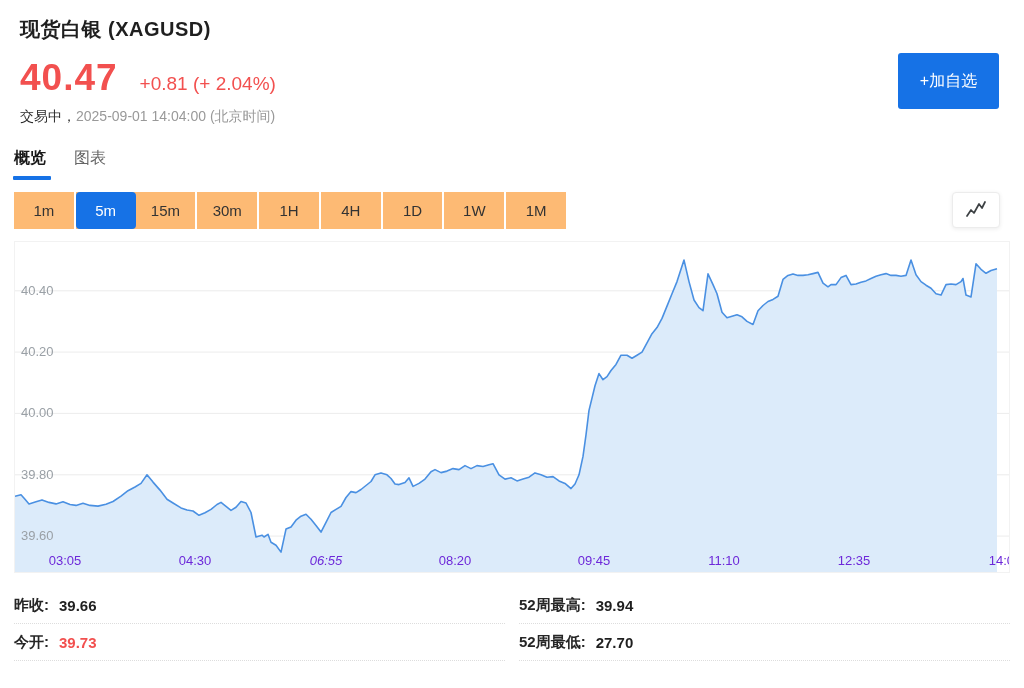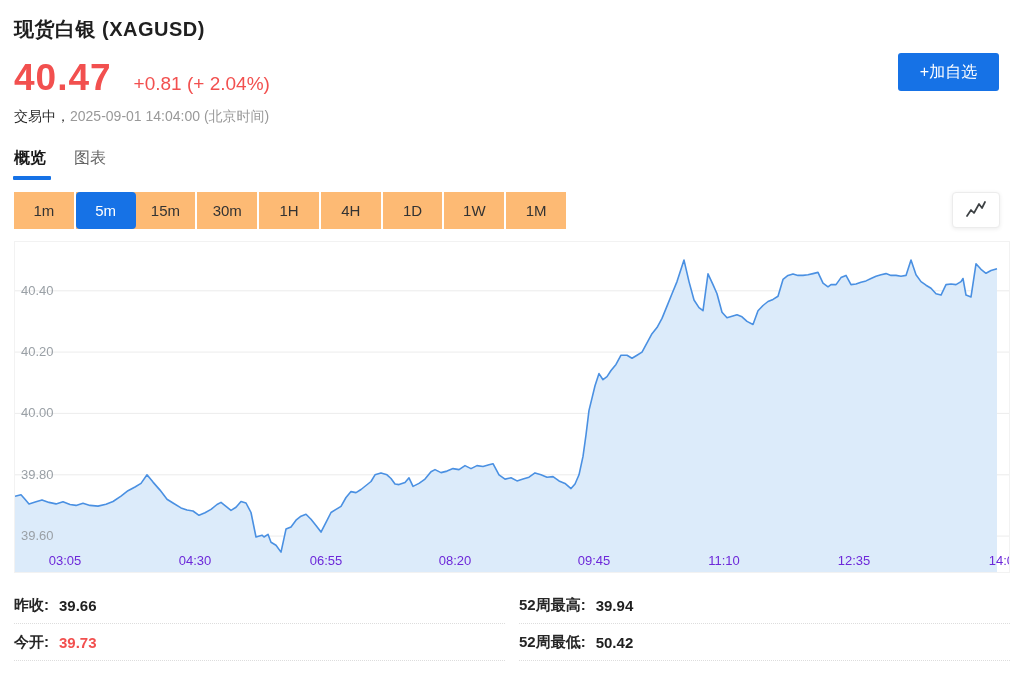--- a/index.html
+++ b/index.html
@@ -1,27 +1,27 @@
 <!DOCTYPE html>
 <html><head>
 <meta charset="utf-8">
 <style>
   * { margin:0; padding:0; box-sizing:border-box; }
   html,body { background:#fff; }
   body { width:1024px; height:688px; font-family:"Liberation Sans","DejaVu Sans",sans-serif; position:relative; overflow:hidden; color:#1f1f1f; }
   .page { width:1024px; height:688px; position:relative; }
 
-  .header { padding:16px 25px 0 14px; position:relative; }
+  .header { padding:16px 25px 0 14px; position:relative;margin-left:6px; }
   .title { font-size:20px; font-weight:700; color:#1f1f1f; letter-spacing:.5px; }
   .price-row { display:flex; align-items:baseline; margin-top:16px; }
   .price { font-size:37px; font-weight:700; line-height:1; letter-spacing:1px; }
   .change { font-size:19px; margin-left:22px; }
   .status-row { margin-top:12px; font-size:14px; color:#999; }
   .status-label { color:#2b2b2b; }
-  .watch-btn { position:absolute; top:53px; right:25px; width:101px; height:38px; color:#fff; font-size:16px; border:none; border-radius:3px; cursor:pointer; display:flex; align-items:center; justify-content:center; font-family:inherit; }
+  .watch-btn { position:absolute; top:53px; right:25px; width:101px; height:56px; color:#fff; font-size:16px; border:none; border-radius:3px; cursor:pointer; display:flex; align-items:center; justify-content:center; font-family:inherit; }
 
   .tabs { margin:22px 0 0 14px; display:flex; gap:28px; }
   .tab { font-size:16px; color:#666; padding-bottom:11px; position:relative; cursor:pointer; }
   .tab.active { font-weight:700; color:#1a1a1a; }
   .tab .underline { position:absolute; left:-1px; bottom:0; width:38px; height:4px; border-radius:1px; }
 
   .toolbar { margin:12px 14px 0; position:relative; height:37px; width:996px; }
   .tf-bar { display:flex; width:552px; height:37px; background:#fdba74; }
   .tf { flex:1; display:flex; align-items:center; justify-content:center; font-size:15px; color:#333; border:none; background:transparent; border-right:2px solid #fff; cursor:pointer; font-family:inherit; }
   .tf:last-child { border-right:none; }
@@ -96,21 +96,21 @@
         <path d="M0,254.2L6,252.7L10,257.3L14,261.9L21,259.8L27,257.9L34,260.4L41,261.9L48,259.8L55,262.5L61,263.4L68,261.3L75,263.4L83,264.1L91,262.2L98,259.5L106,254.2L113,248.7L120,245.0L126,241.4L132,232.8L138,240.1L145,248.1L152,257.3L158,261.0L166,265.9L172,268.0L178,269.0L184,273.3L190,270.8L196,267.4L202,262.5L206,260.4L211,264.4L216,268.4L221,265.3L226,259.5L231,261.0L236,270.5L241,295.0L247,293.2L249,295.0L253,292.3L256,300.3L261,303.3L266,310.1L271,287.1L276,284.9L281,278.2L286,274.2L291,272.3L296,277.2L301,283.4L306,290.1L311,280.3L316,270.5L321,267.4L326,264.4L331,255.5L336,249.6L341,250.6L346,247.5L351,243.5L356,239.5L360,232.8L366,230.9L372,232.8L376,236.5L380,242.0L384,242.6L390,240.4L394,235.8L398,244.4L404,241.4L410,237.1L416,229.7L420,227.6L426,230.6L432,229.1L438,226.6L444,227.6L450,223.6L456,226.6L462,223.6L468,224.5L474,222.7L478,221.7L484,232.8L490,237.1L496,235.8L502,238.9L508,237.1L514,235.2L520,230.9L526,232.8L532,235.2L538,234.6L544,238.9L550,241.4L556,246.6L560,242.0L564,232.8L568,214.4L571,192.9L574,168.4L577,156.1L580,143.8L584,131.6L588,137.7L592,134.6L596,128.5L601,122.4L606,113.2L612,113.2L617,116.2L622,113.2L627,110.1L632,100.9L637,91.7L642,85.6L647,76.4L652,64.1L657,51.8L662,39.6L669,18.1L674,39.6L679,58.0L684,65.6L688,68.7L693,31.9L698,42.6L702,51.8L707,70.2L712,75.8L717,74.2L722,72.7L727,74.8L732,79.4L738,82.5L743,68.7L748,63.5L753,59.5L758,57.4L763,54.3L768,37.4L773,33.4L778,31.9L783,33.4L788,33.4L793,32.8L798,31.6L803,30.4L808,41.1L813,44.8L816,42.6L821,42.6L826,35.6L831,33.4L836,42.6L841,42.0L846,40.2L851,38.9L856,36.5L861,34.3L866,32.8L871,31.6L876,33.4L881,33.4L886,34.3L891,33.4L896,18.1L901,32.8L906,39.6L911,43.2L916,46.3L921,51.8L926,53.1L931,42.6L936,42.0L941,42.6L946,39.6L948,36.5L951,53.1L956,54.9L961,21.8L966,27.3L971,31.3L976,28.5L982,26.7L982,330L0,330Z" fill="#dcebfa" stroke="none"></path>
         <path d="M0,254.2L6,252.7L10,257.3L14,261.9L21,259.8L27,257.9L34,260.4L41,261.9L48,259.8L55,262.5L61,263.4L68,261.3L75,263.4L83,264.1L91,262.2L98,259.5L106,254.2L113,248.7L120,245.0L126,241.4L132,232.8L138,240.1L145,248.1L152,257.3L158,261.0L166,265.9L172,268.0L178,269.0L184,273.3L190,270.8L196,267.4L202,262.5L206,260.4L211,264.4L216,268.4L221,265.3L226,259.5L231,261.0L236,270.5L241,295.0L247,293.2L249,295.0L253,292.3L256,300.3L261,303.3L266,310.1L271,287.1L276,284.9L281,278.2L286,274.2L291,272.3L296,277.2L301,283.4L306,290.1L311,280.3L316,270.5L321,267.4L326,264.4L331,255.5L336,249.6L341,250.6L346,247.5L351,243.5L356,239.5L360,232.8L366,230.9L372,232.8L376,236.5L380,242.0L384,242.6L390,240.4L394,235.8L398,244.4L404,241.4L410,237.1L416,229.7L420,227.6L426,230.6L432,229.1L438,226.6L444,227.6L450,223.6L456,226.6L462,223.6L468,224.5L474,222.7L478,221.7L484,232.8L490,237.1L496,235.8L502,238.9L508,237.1L514,235.2L520,230.9L526,232.8L532,235.2L538,234.6L544,238.9L550,241.4L556,246.6L560,242.0L564,232.8L568,214.4L571,192.9L574,168.4L577,156.1L580,143.8L584,131.6L588,137.7L592,134.6L596,128.5L601,122.4L606,113.2L612,113.2L617,116.2L622,113.2L627,110.1L632,100.9L637,91.7L642,85.6L647,76.4L652,64.1L657,51.8L662,39.6L669,18.1L674,39.6L679,58.0L684,65.6L688,68.7L693,31.9L698,42.6L702,51.8L707,70.2L712,75.8L717,74.2L722,72.7L727,74.8L732,79.4L738,82.5L743,68.7L748,63.5L753,59.5L758,57.4L763,54.3L768,37.4L773,33.4L778,31.9L783,33.4L788,33.4L793,32.8L798,31.6L803,30.4L808,41.1L813,44.8L816,42.6L821,42.6L826,35.6L831,33.4L836,42.6L841,42.0L846,40.2L851,38.9L856,36.5L861,34.3L866,32.8L871,31.6L876,33.4L881,33.4L886,34.3L891,33.4L896,18.1L901,32.8L906,39.6L911,43.2L916,46.3L921,51.8L926,53.1L931,42.6L936,42.0L941,42.6L946,39.6L948,36.5L951,53.1L956,54.9L961,21.8L966,27.3L971,31.3L976,28.5L982,26.7" fill="none" stroke="#4a90e2" stroke-width="1.6" stroke-linejoin="round"></path>
       </svg>
       <span class="ytick" style="top: 40.7639px;">40.40</span>
       <span class="ytick" style="top: 102.102px;">40.20</span>
       <span class="ytick" style="top: 163.441px;">40.00</span>
       <span class="ytick" style="top: 224.779px;">39.80</span>
       <span class="ytick" style="top: 286.117px;">39.60</span>
       <span class="xtick" style="left: 50px;">03:05</span>
       <span class="xtick" style="left: 180px;">04:30</span>
-      <span class="xtick" style="left: 311px;">06:55</span>
+      <span class="xtick" style="left: 311px; font-style: italic;">06:55</span>
       <span class="xtick" style="left: 440px;">08:20</span>
       <span class="xtick" style="left: 579px;">09:45</span>
       <span class="xtick" style="left: 709px;">11:10</span>
       <span class="xtick" style="left: 839px;">12:35</span>
       <span class="xtick" style="left: 990px;">14:00</span>
     </div>
 
   <div class="stats">
     <div class="stat-col">
       <div class="stat-row">
@@ -122,18 +122,18 @@
         <span class="stat-value" style="color: rgb(242, 80, 79);">39.73</span>
       </div>
     </div>
     <div class="stat-col">
       <div class="stat-row">
         <span class="stat-label">52周最高:</span>
         <span class="stat-value" style="color: rgb(31, 31, 31);">39.94</span>
       </div>
       <div class="stat-row">
         <span class="stat-label">52周最低:</span>
-        <span class="stat-value" style="color: rgb(31, 31, 31);">50.42</span>
+        <span class="stat-value" style="color: rgb(31, 31, 31);">27.70</span>
       </div>
     </div>
   </div>
 
 </div>
 
 </body></html>

